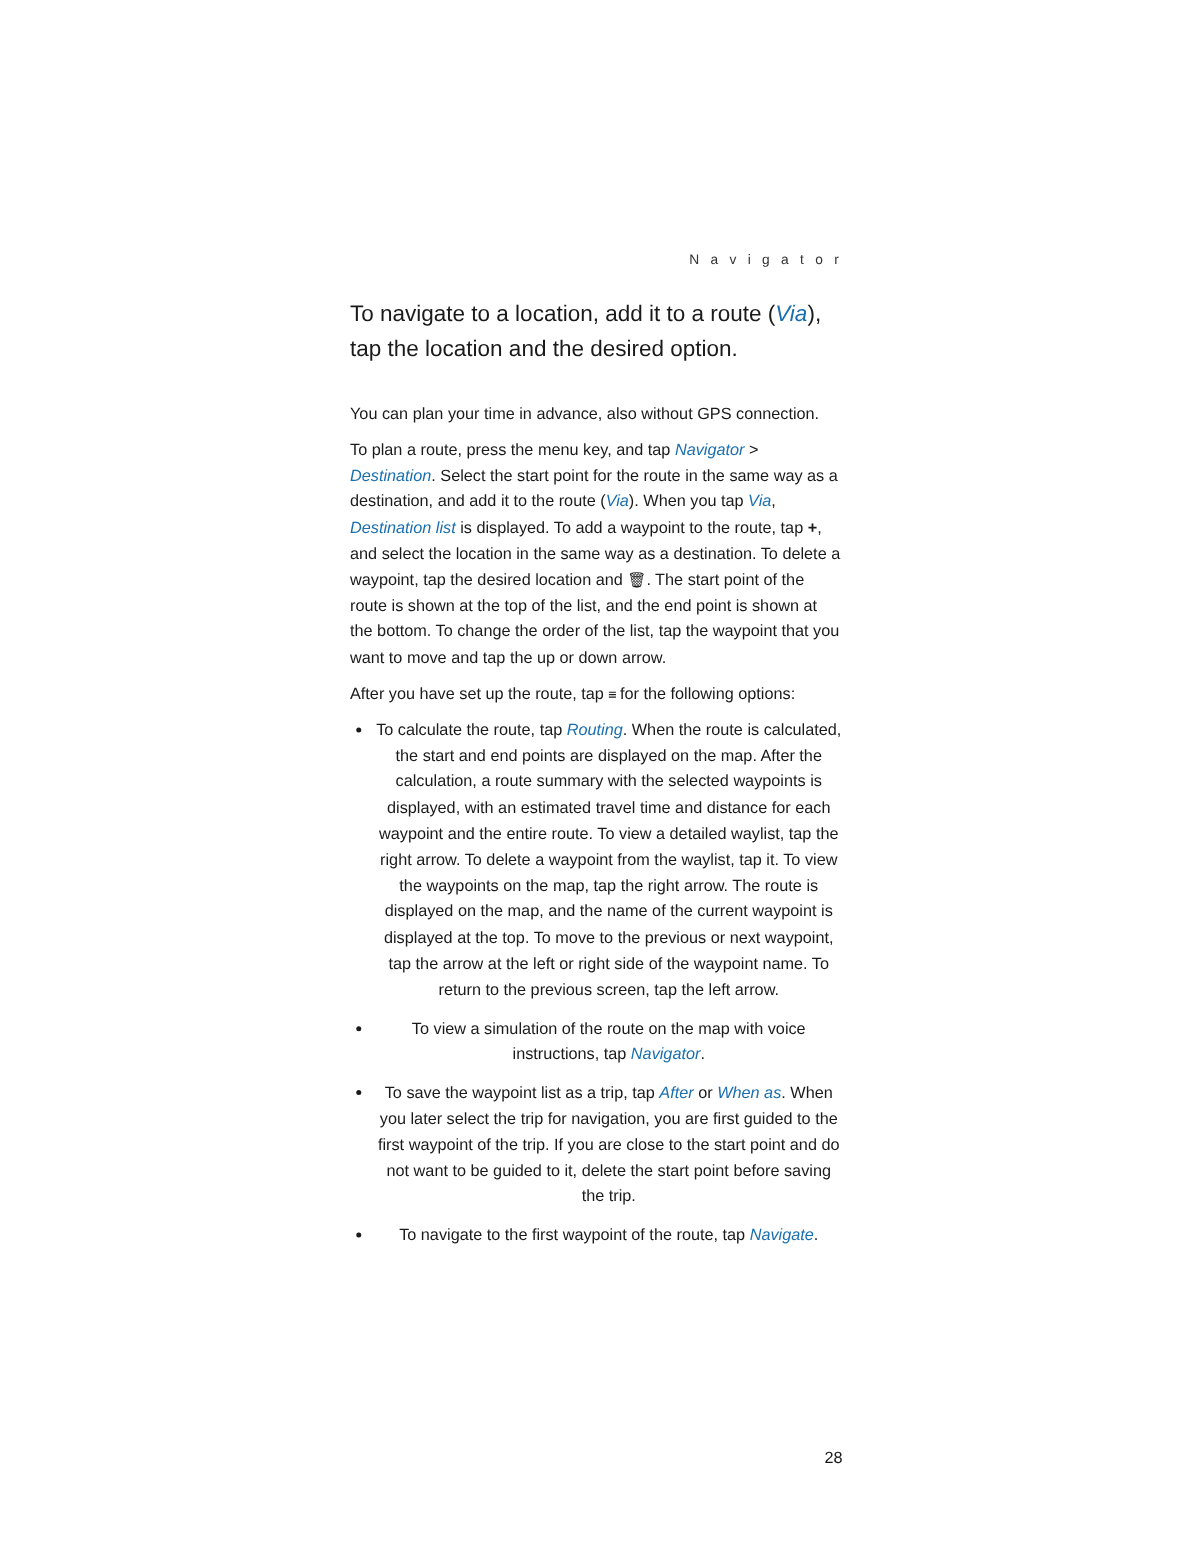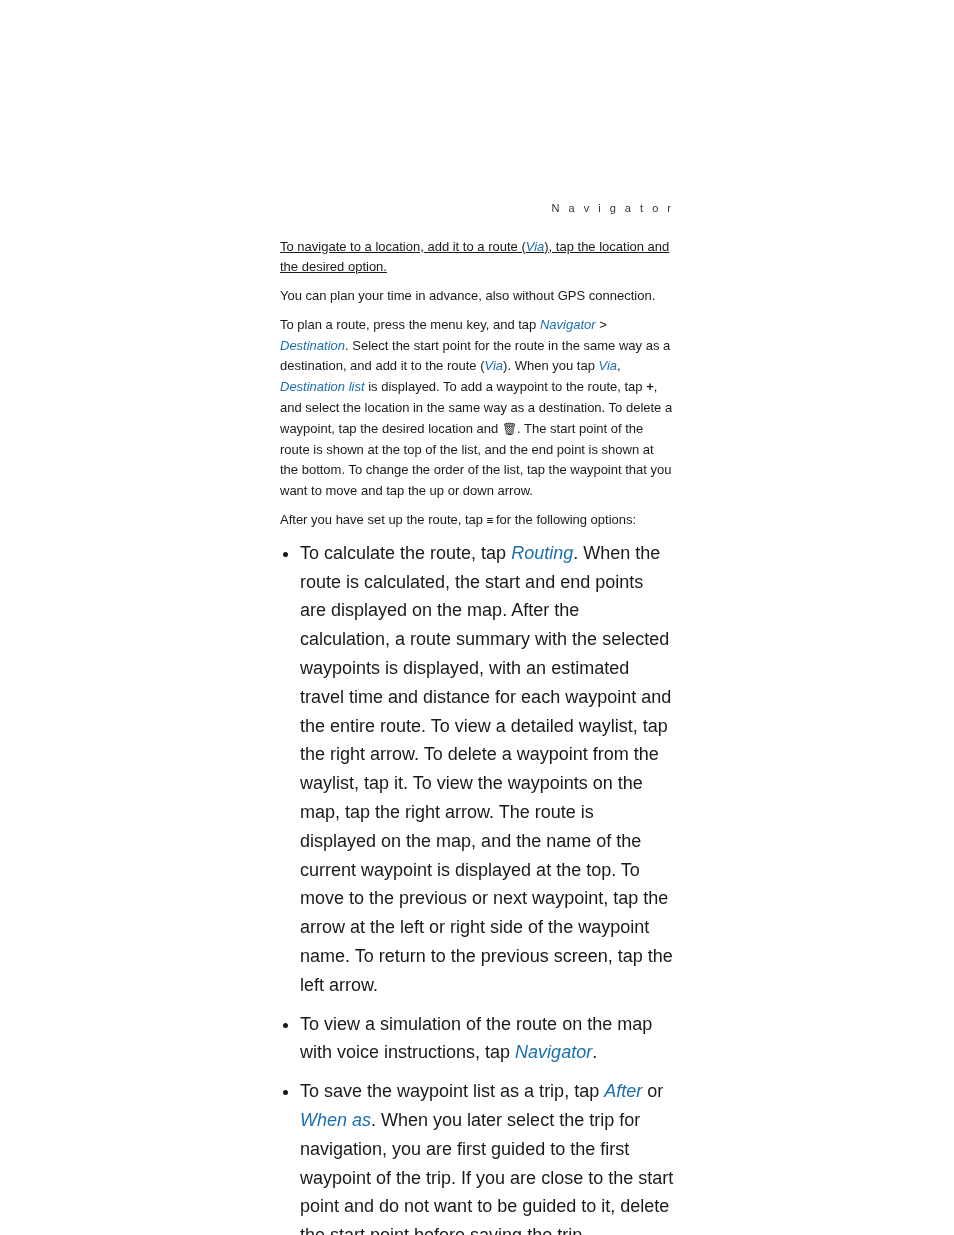--- a/index.html
+++ b/index.html
@@ -38,25 +38,24 @@
       padding-right: 0px;
       margin-bottom: 20px;
       font-family: 'Arial', sans-serif;
     }
 
     .content-area {
       padding: 0 280px 0 280px;
     }
 
     .intro-text {
-      font-size: 13px;
+      font-size: 18px;
       color: #1a1a1a;
-      margin-bottom: 8px;
+      margin-bottom: 27px;
       line-height: 1.6;
-      text-decoration: underline;
     }
 
     .section-heading {
       display: flex;
       align-items: center;
       margin-bottom: 10px;
       margin-top: 8px;
     }
 
     .section-heading-icon {
@@ -101,25 +100,26 @@
       font-size: 12px;
       color: #1a1a1a;
     }
 
     .bullet-list {
       margin: 8px 0 8px 20px;
       padding: 0;
     }
 
     .bullet-list li {
-      font-size: 18px;
+      font-size: 13px;
       color: #1a1a1a;
       line-height: 1.6;
       margin-bottom: 10px;
       list-style-type: disc;
+      text-align: center;
     }
 
     .page-number {
       position: absolute;
       bottom: 60px;
       right: 280px;
       font-size: 13px;
       color: #1a1a1a;
     }
 

